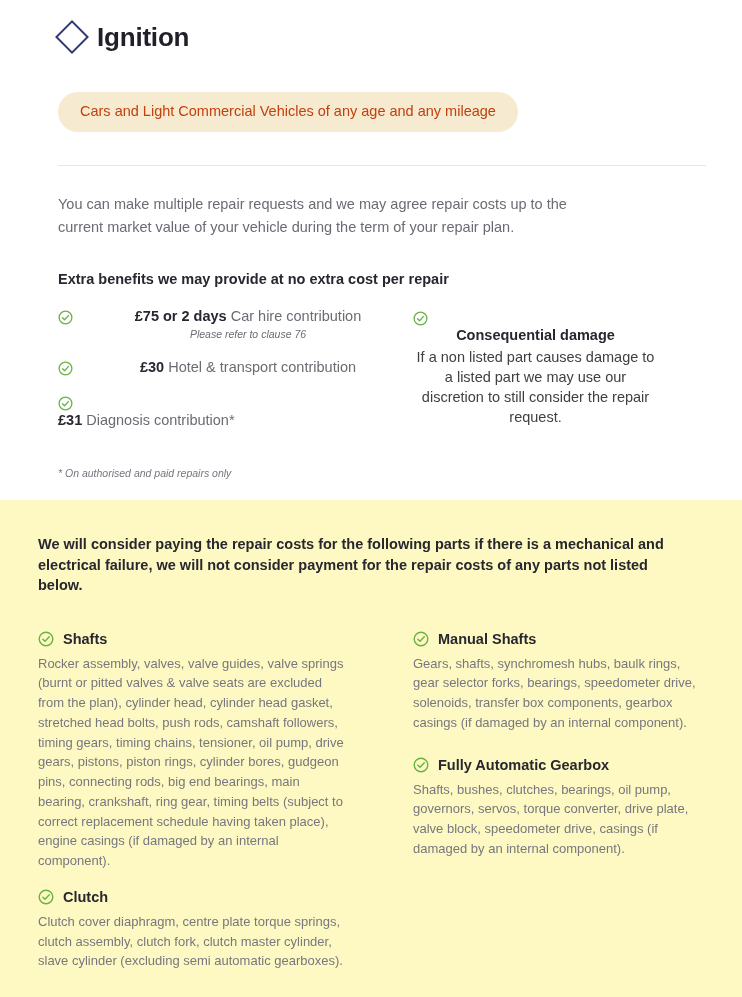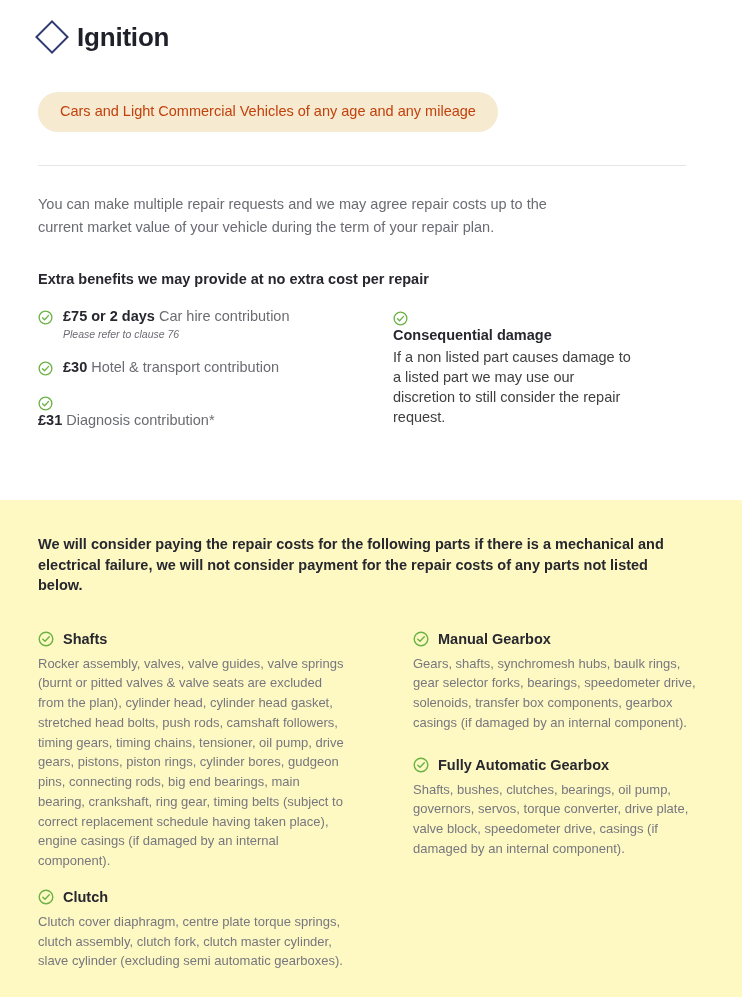--- a/index.html
+++ b/index.html
@@ -20,20 +20,21 @@
     height: 997px;
     background: #ffffff;
   }
 
   
   .top-section {
     background: #ffffff;
     padding: 0 38px;
     height: 500px;
     box-sizing: border-box;
+    margin-left: 20px;
   }
 
   .brand {
     display: flex;
     align-items: center;
     padding-top: 24px;
     gap: 13px;
   }
   .brand-diamond {
     width: 24px;
@@ -84,20 +85,21 @@
     margin-top: 33px;
     font-size: 14.5px;
     font-weight: bold;
     color: #27272f;
   }
 
   
   .benefits {
     display: flex;
     margin-top: 20px;
+    text-align: center;
   }
   .benefits-col-left {
     width: 355px;
     flex: 0 0 auto;
   }
   .benefits-col-right {
     flex: 1 1 auto;
   }
 
   .benefit-item {
@@ -290,20 +292,21 @@
           </span>
           <span class="benefit-body">
             <div class="benefit-title">Consequential damage</div>
             <div class="benefit-desc">If a non listed part causes damage to a listed part we may use our discretion to still consider the repair request.</div>
           </span>
         </div>
       </div>
 
     </div>
 
+    <div class="footnote">* On authorised and paid repairs only</div>
 
   </div>
 
   <div class="grey-section">
 
     <div class="grey-heading">We will consider paying the repair costs for the following parts if there is a mechanical and electrical failure, we will not consider payment for the repair costs of any parts not listed below.</div>
 
     <div class="parts">
 
       <div class="parts-col-left">
@@ -339,21 +342,21 @@
       <div class="parts-col-right">
 
         <div class="part-block" style="margin-bottom:24px;">
           <div class="part-head">
             <span class="check-icon">
               <svg width="16" height="16" viewBox="0 0 24 24">
                 <circle cx="12" cy="12" r="10.2" fill="none" stroke="#6bb244" stroke-width="2.1"></circle>
                 <path d="M7.2 12.3 L10.5 15.5 L16.9 8.6" fill="none" stroke="#6bb244" stroke-width="2.1" stroke-linecap="round" stroke-linejoin="round"></path>
               </svg>
             </span>
-            <span class="part-title">Manual Gearbox</span>
+            <span class="part-title">Manual Shafts</span>
           </div>
           <div class="part-desc">Gears, shafts, synchromesh hubs, baulk rings, gear selector forks, bearings, speedometer drive, solenoids, transfer box components, gearbox casings (if damaged by an internal component).</div>
         </div>
 
         <div class="part-block">
           <div class="part-head">
             <span class="check-icon">
               <svg width="16" height="16" viewBox="0 0 24 24">
                 <circle cx="12" cy="12" r="10.2" fill="none" stroke="#6bb244" stroke-width="2.1"></circle>
                 <path d="M7.2 12.3 L10.5 15.5 L16.9 8.6" fill="none" stroke="#6bb244" stroke-width="2.1" stroke-linecap="round" stroke-linejoin="round"></path>

